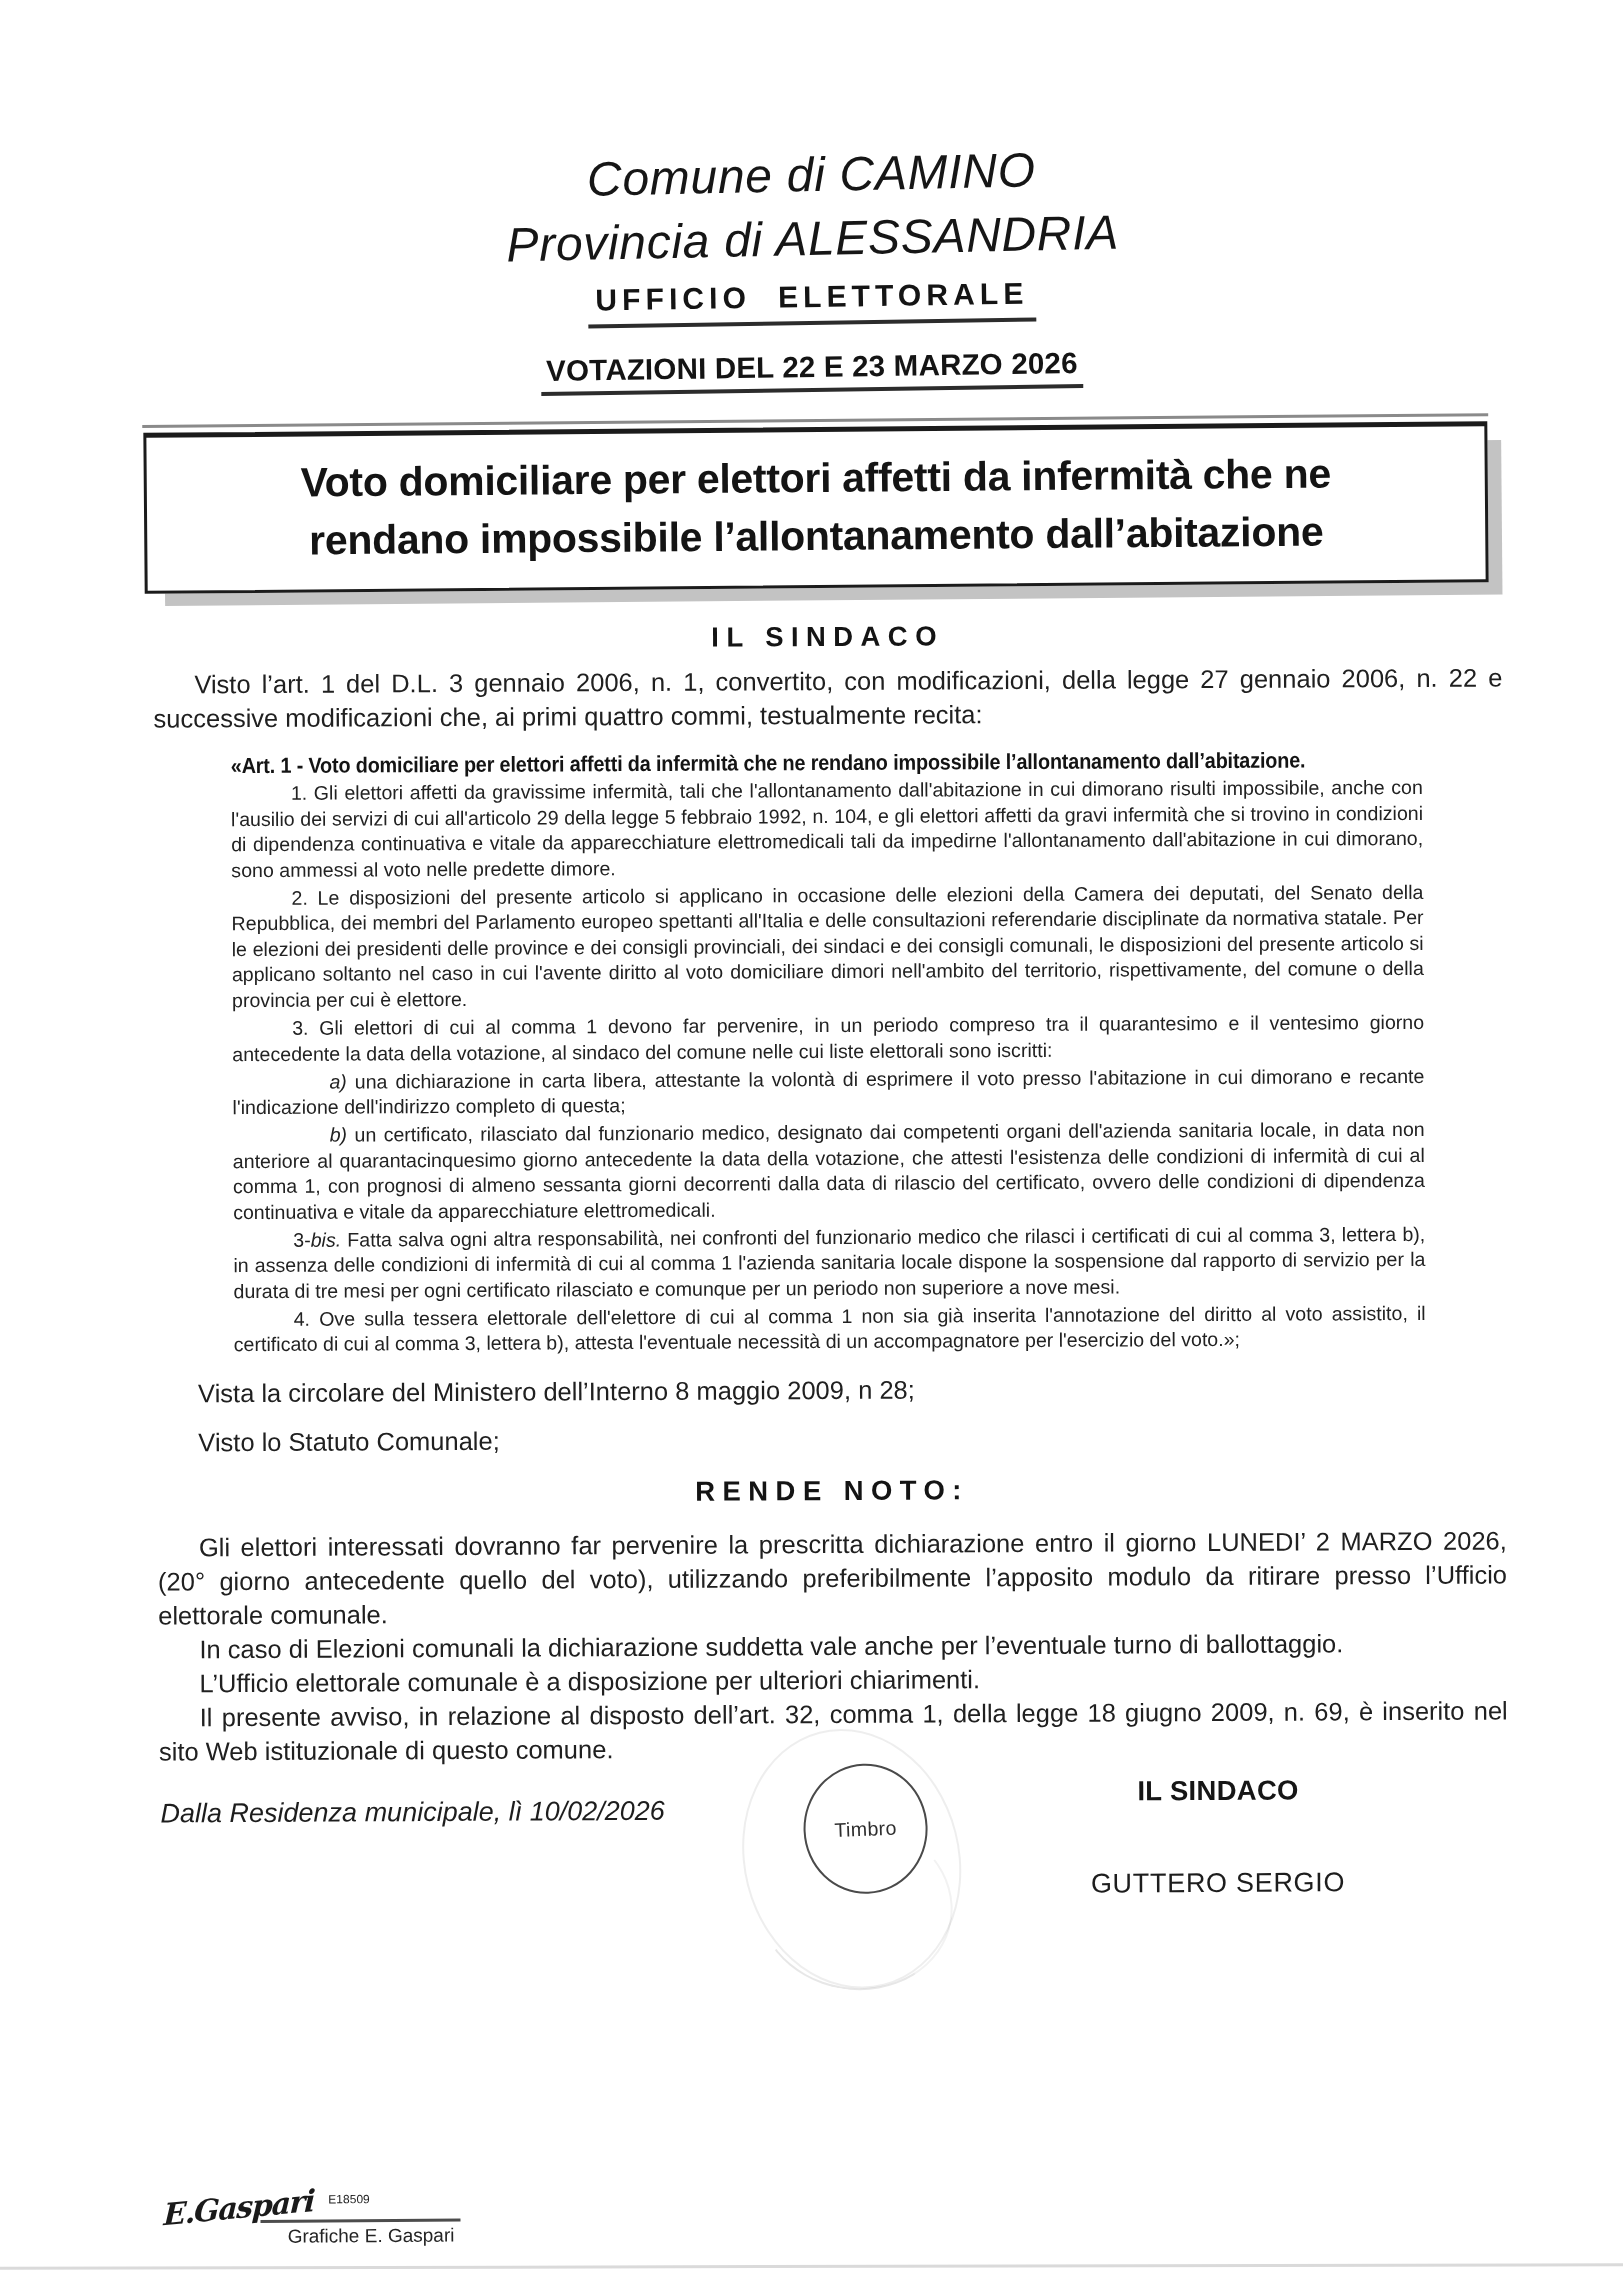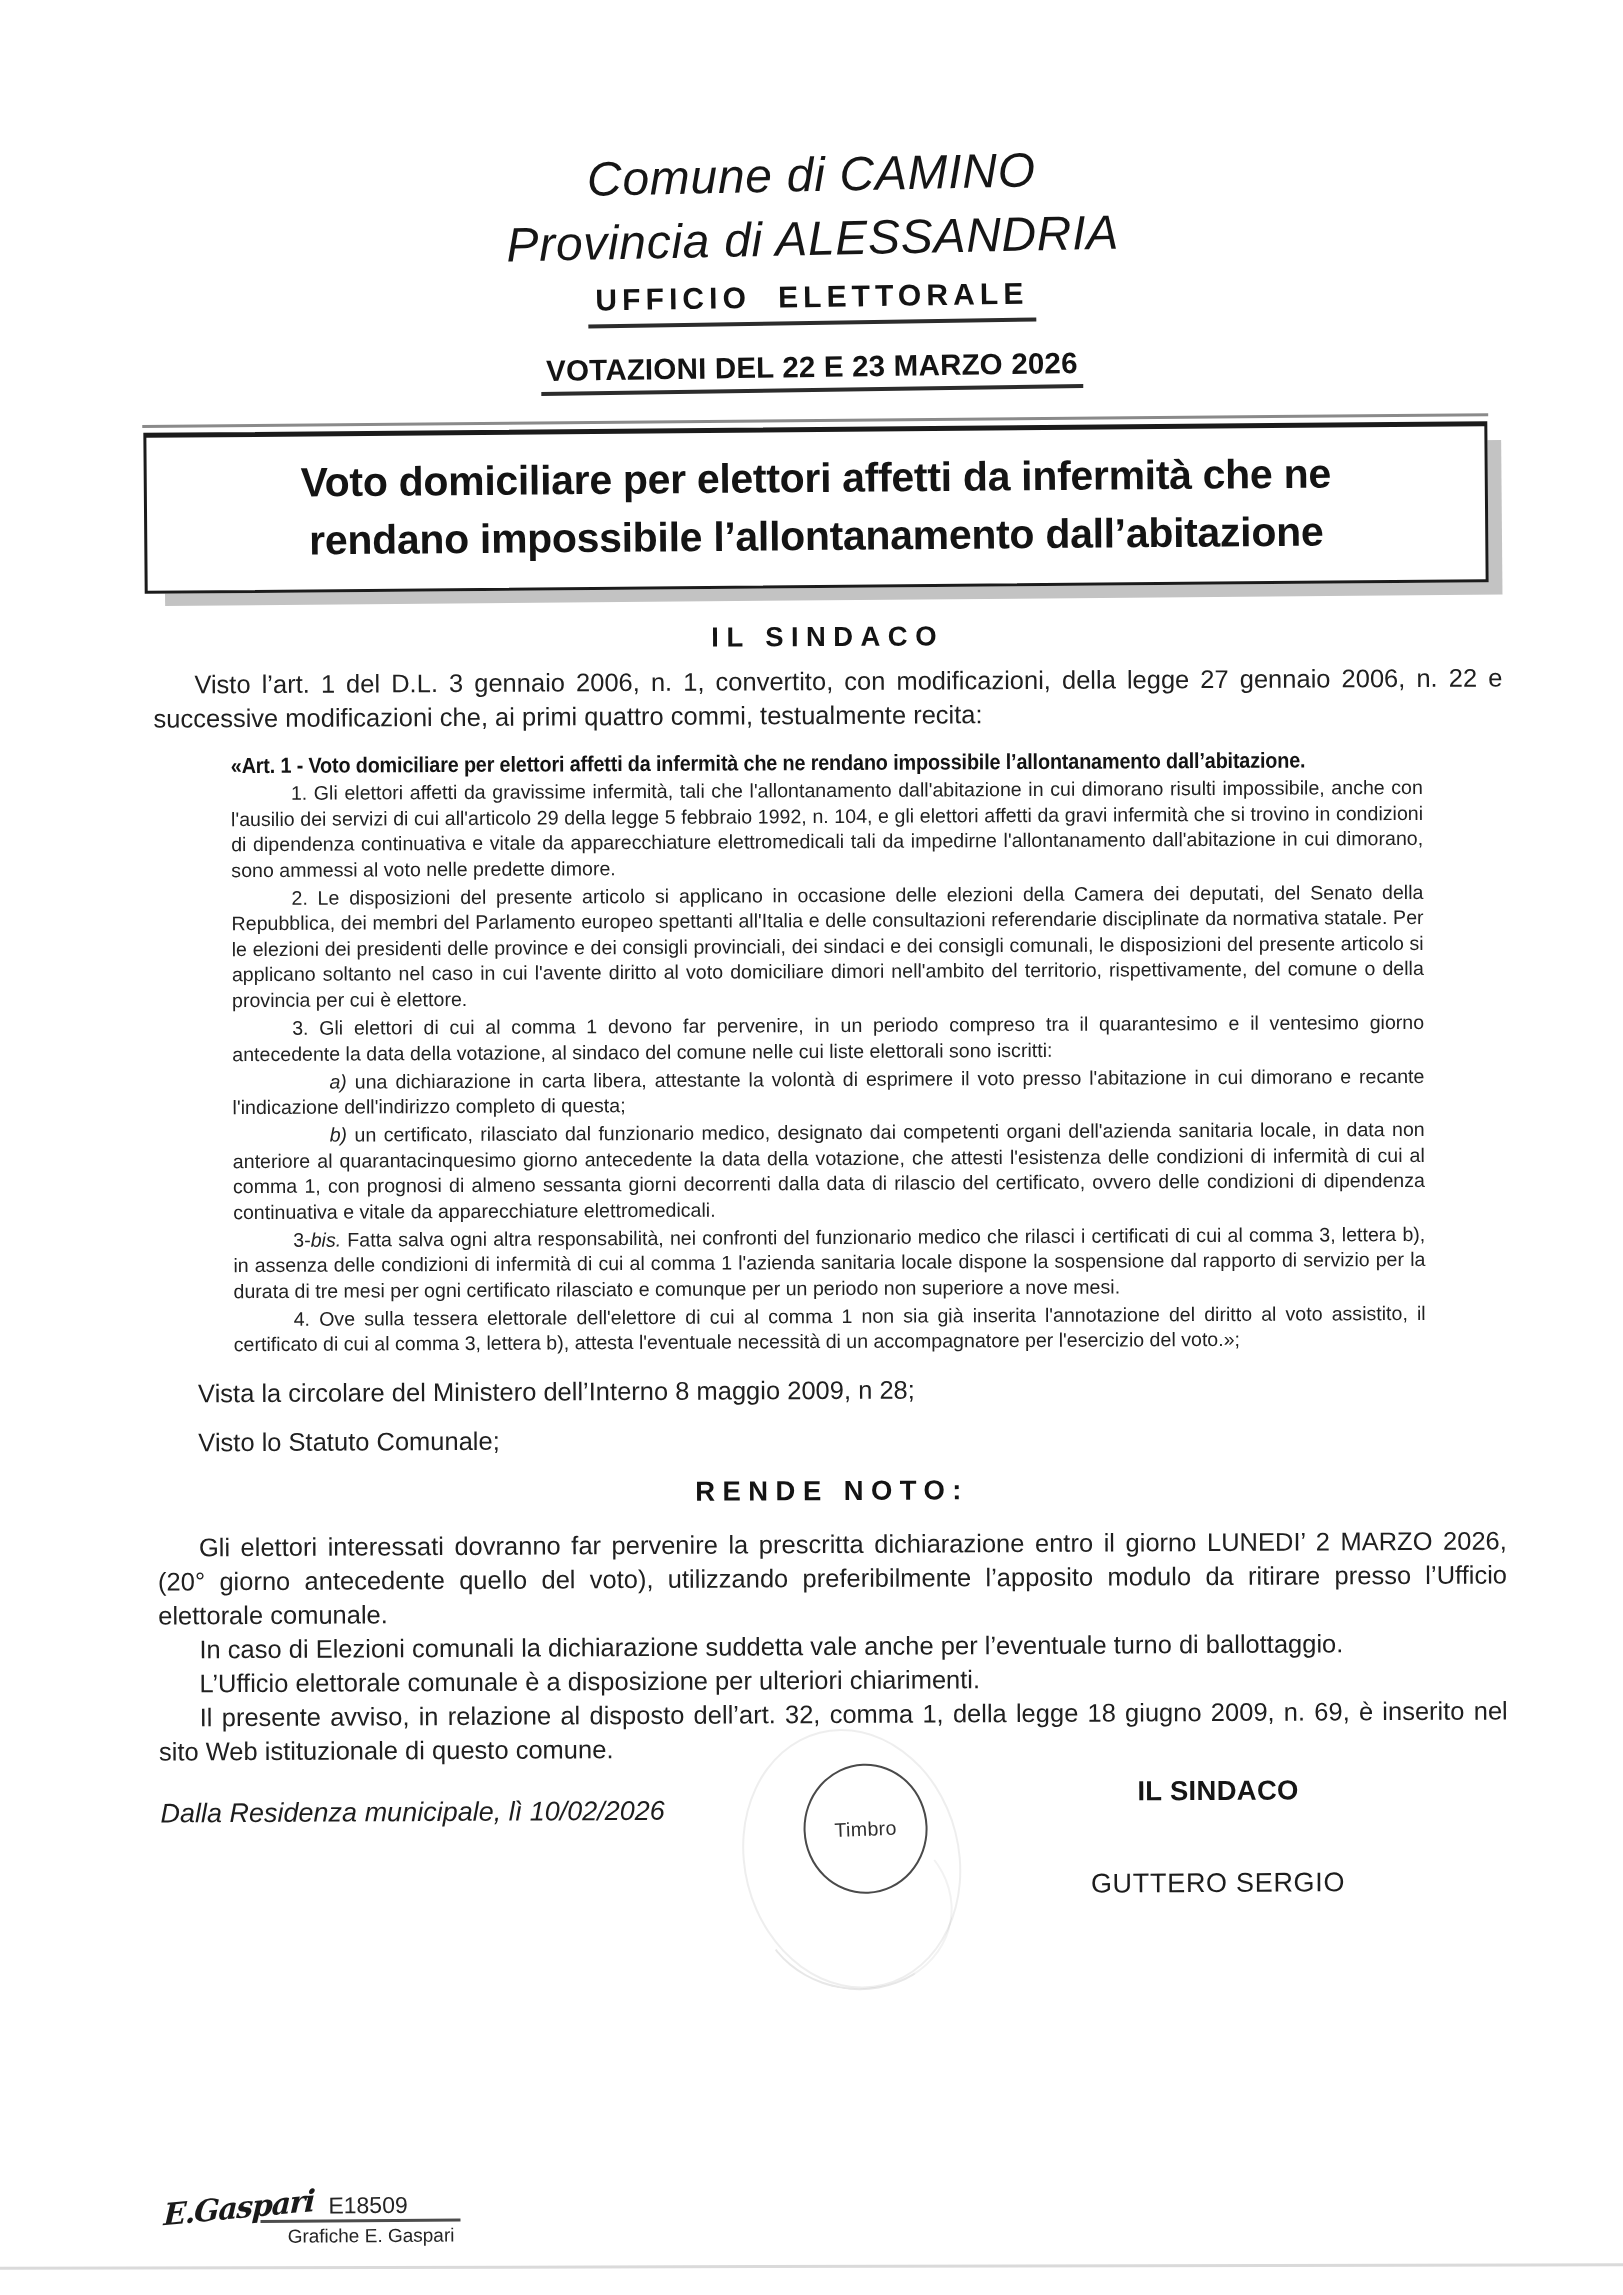--- a/index.html
+++ b/index.html
@@ -236,21 +236,21 @@
     font-weight: bold;
     font-size: 30px;
     letter-spacing: -1.3px;
     color: #1a1a1a;
     transform: rotate(-5deg) skewX(-8deg);
     white-space: nowrap;
   }
   .print-code {
     position: absolute;
     left: 321px; top: 2189px;
-    font-size: 23px;
+    font-size: 12px;
     color: #242424;
     white-space: nowrap;
   }
   .print-rule {
     position: absolute;
     left: 253px; top: 2216px;
     width: 200px; height: 2.6px;
     background: #4c4c4c;
   }
   .printer-name {

